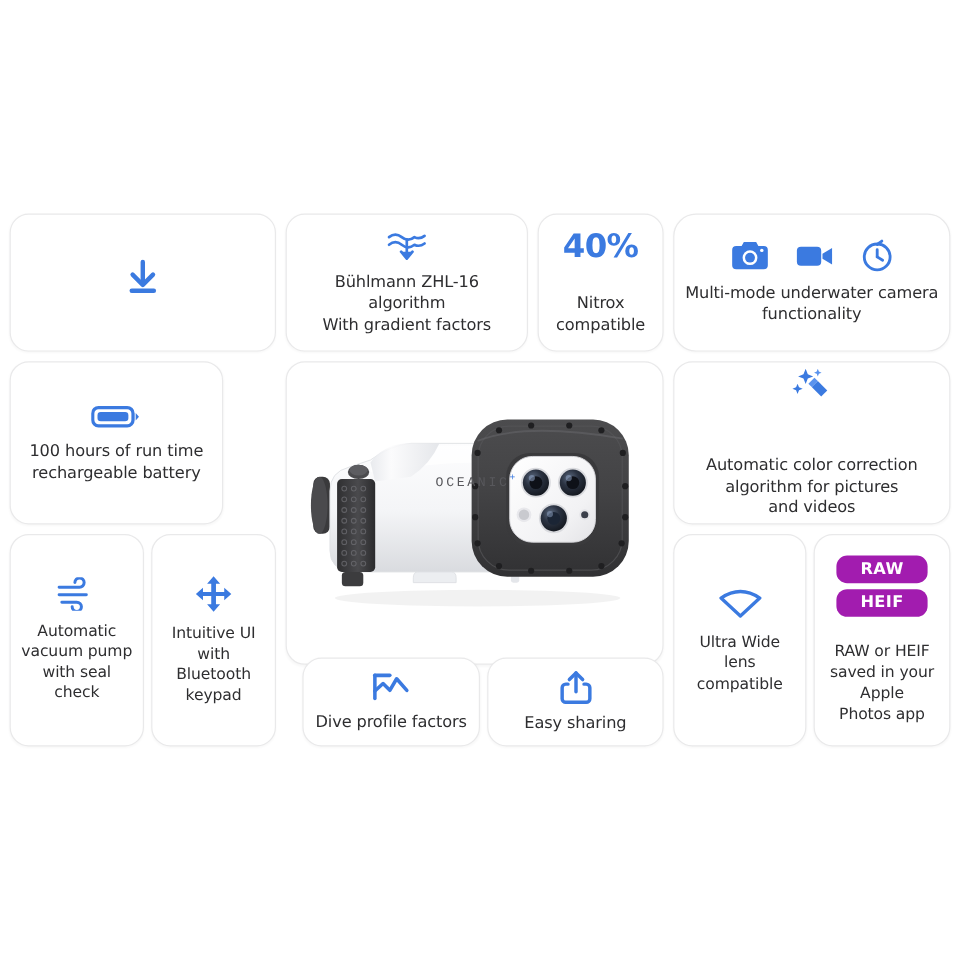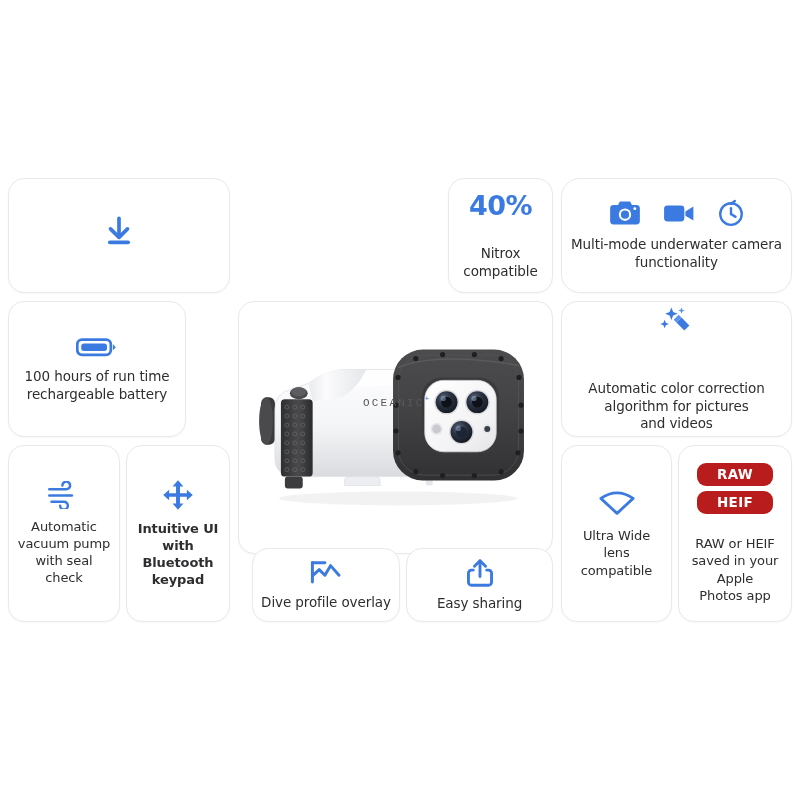--- a/index.html
+++ b/index.html
@@ -62,21 +62,21 @@
   .big-stat {
     font-size: 27px;
     font-weight: bold;
     color: #3b7ae0;
     letter-spacing: -0.5px;
     margin-bottom: 24px;
   }
 
   .pill {
     display: block;
-    background: #b91c1c;
+    background: #a21caf;
     color: #ffffff;
     font-size: 13.5px;
     font-weight: bold;
     border-radius: 9px;
     padding: 3px 14px 4px 14px;
     letter-spacing: 0.3px;
     margin: 0 auto 5px auto;
     width: 48px;
   }
   .pill:last-of-type { margin-bottom: 19px; }
@@ -128,20 +128,35 @@
       <span>
         <svg width="34" height="34" viewBox="0 0 24 24" fill="none" stroke="#3b7ae0" stroke-width="2.6" stroke-linecap="round" stroke-linejoin="round">
           <path d="M12 3 V15"></path>
           <path d="M6 10.5 L12 16.5 L18 10.5"></path>
           <path d="M5.5 20 H18.5"></path>
         </svg>
       </span>
     </div>
   </div>
 
+  <div class="card" id="card-algorithm" style="left:238px; top:8px; width:202px; height:115px;">
+    <div class="iconwrap tight">
+      <span>
+        <svg width="36" height="30" viewBox="0 0 34 28" fill="none" stroke="#3b7ae0" stroke-width="2.1" stroke-linecap="round" stroke-linejoin="round">
+          <path d="M3 7 Q8 3 13 7 T23 7 Q27 9 31 6"></path>
+          <path d="M3 13 Q8 9 13 13 T23 13 Q27 15 31 12"></path>
+          <path d="M17 9 V23"></path>
+          <path d="M12.5 18.5 L17 24 L21.5 18.5" fill="#3b7ae0"></path>
+        </svg>
+      </span>
+    </div>
+    <div class="label">Bühlmann ZHL-16
+algorithm
+With gradient factors</div>
+  </div>
 
   <div class="card" id="card-nitrox" style="left:448px; top:8px; width:105px; height:115px;">
     <div class="big-stat">40%</div>
     <div class="label">Nitrox
 compatible</div>
   </div>
 
   <div class="card" id="card-camera-modes" style="left:561px; top:8px; width:231px; height:115px;border-radius:19px;">
     <div class="iconwrap">
       <span>
@@ -358,21 +373,21 @@
           <path d="M2 12.5 H22"></path>
           <path d="M4 18 H15 a3.4 3.4 0 1 1 -3.4 3.4"></path>
         </svg>
       </span>
     </div>
     <div class="label small">Automatic
 vacuum pump
 with seal check</div>
   </div>
 
-  <div class="card" id="card-intuitive-ui" style="left:126px; top:275px; width:104px; height:177px;font-weight:bold;">
+  <div class="card" id="card-intuitive-ui" style="left:126px; top:275px; width:104px; height:177px;">
     <div class="iconwrap">
       <span>
         <svg width="32" height="32" viewBox="0 0 26 26">
           <path d="M13 1 L17.4 6 H14.6 V11.6 H20.2 V8.8 L25 13 L20.2 17.2 V14.4 H14.6 V20 H17.4 L13 25 L8.6 20 H11.4 V14.4 H5.8 V17.2 L1 13 L5.8 8.8 V11.6 H11.4 V6 H8.6 Z" fill="#3b7ae0"></path>
         </svg>
       </span>
     </div>
     <div class="label small">Intuitive UI
 with
 Bluetooth
@@ -382,21 +397,21 @@
   <div class="card" id="card-dive-profile" style="left:252px; top:378px; width:148px; height:74px;">
     <div class="iconwrap tight">
       <span>
         <svg width="34" height="28" viewBox="0 0 30 24" fill="none" stroke="#3b7ae0" stroke-width="2.6" stroke-linecap="round" stroke-linejoin="round">
           <path d="M3 3 V20"></path>
           <path d="M3 3 H14"></path>
           <path d="M3 14.5 L9 9 L14 14 L19 5.5 L26.5 14"></path>
         </svg>
       </span>
     </div>
-    <div class="label">Dive profile overlay</div>
+    <div class="label">Dive profile factors</div>
   </div>
 
   <div class="card" id="card-easy-sharing" style="left:406px; top:378px; width:147px; height:74px;">
     <div class="iconwrap tight">
       <span>
         <svg width="28" height="30" viewBox="0 0 24 26" fill="none" stroke="#3b7ae0" stroke-width="2.5" stroke-linecap="round" stroke-linejoin="round">
           <path d="M12 2.5 V16"></path>
           <path d="M7.2 7.2 L12 2.4 L16.8 7.2"></path>
           <path d="M6.2 10.5 H4.6 a2.6 2.6 0 0 0 -2.6 2.6 V21 a2.6 2.6 0 0 0 2.6 2.6 H19.4 A2.6 2.6 0 0 0 22 21 V13.1 a2.6 2.6 0 0 0 -2.6 -2.6 H17.8"></path>
         </svg>

